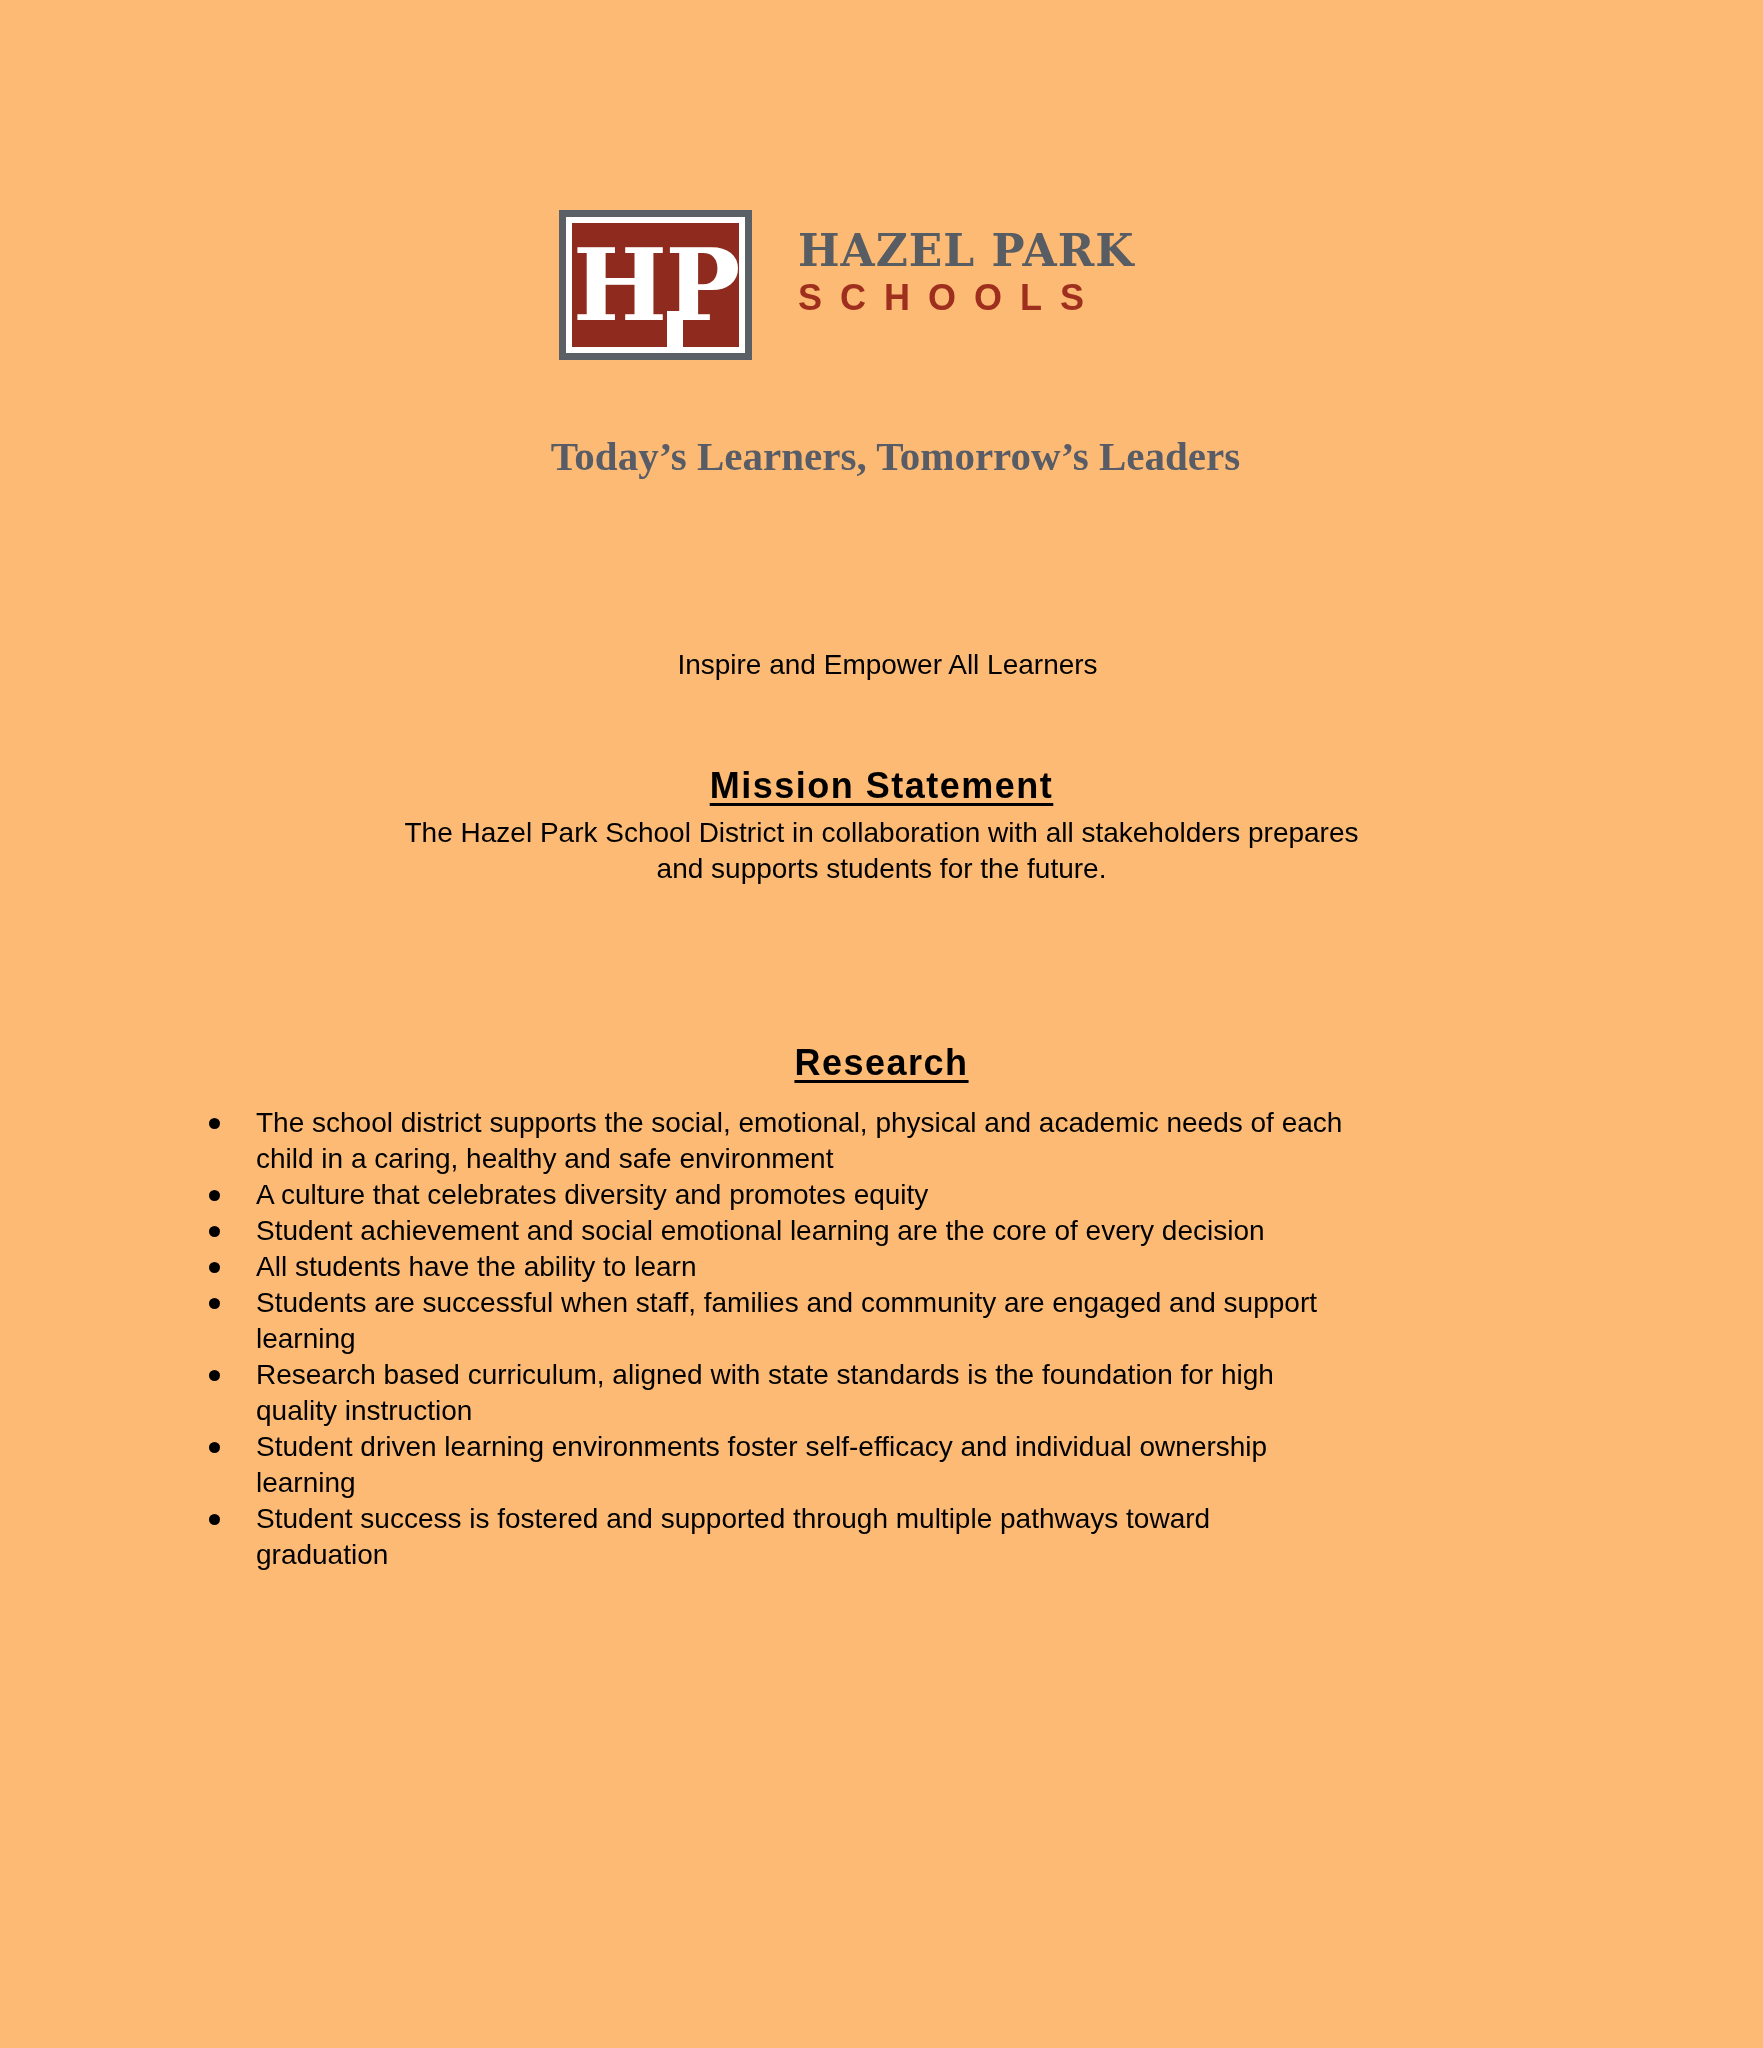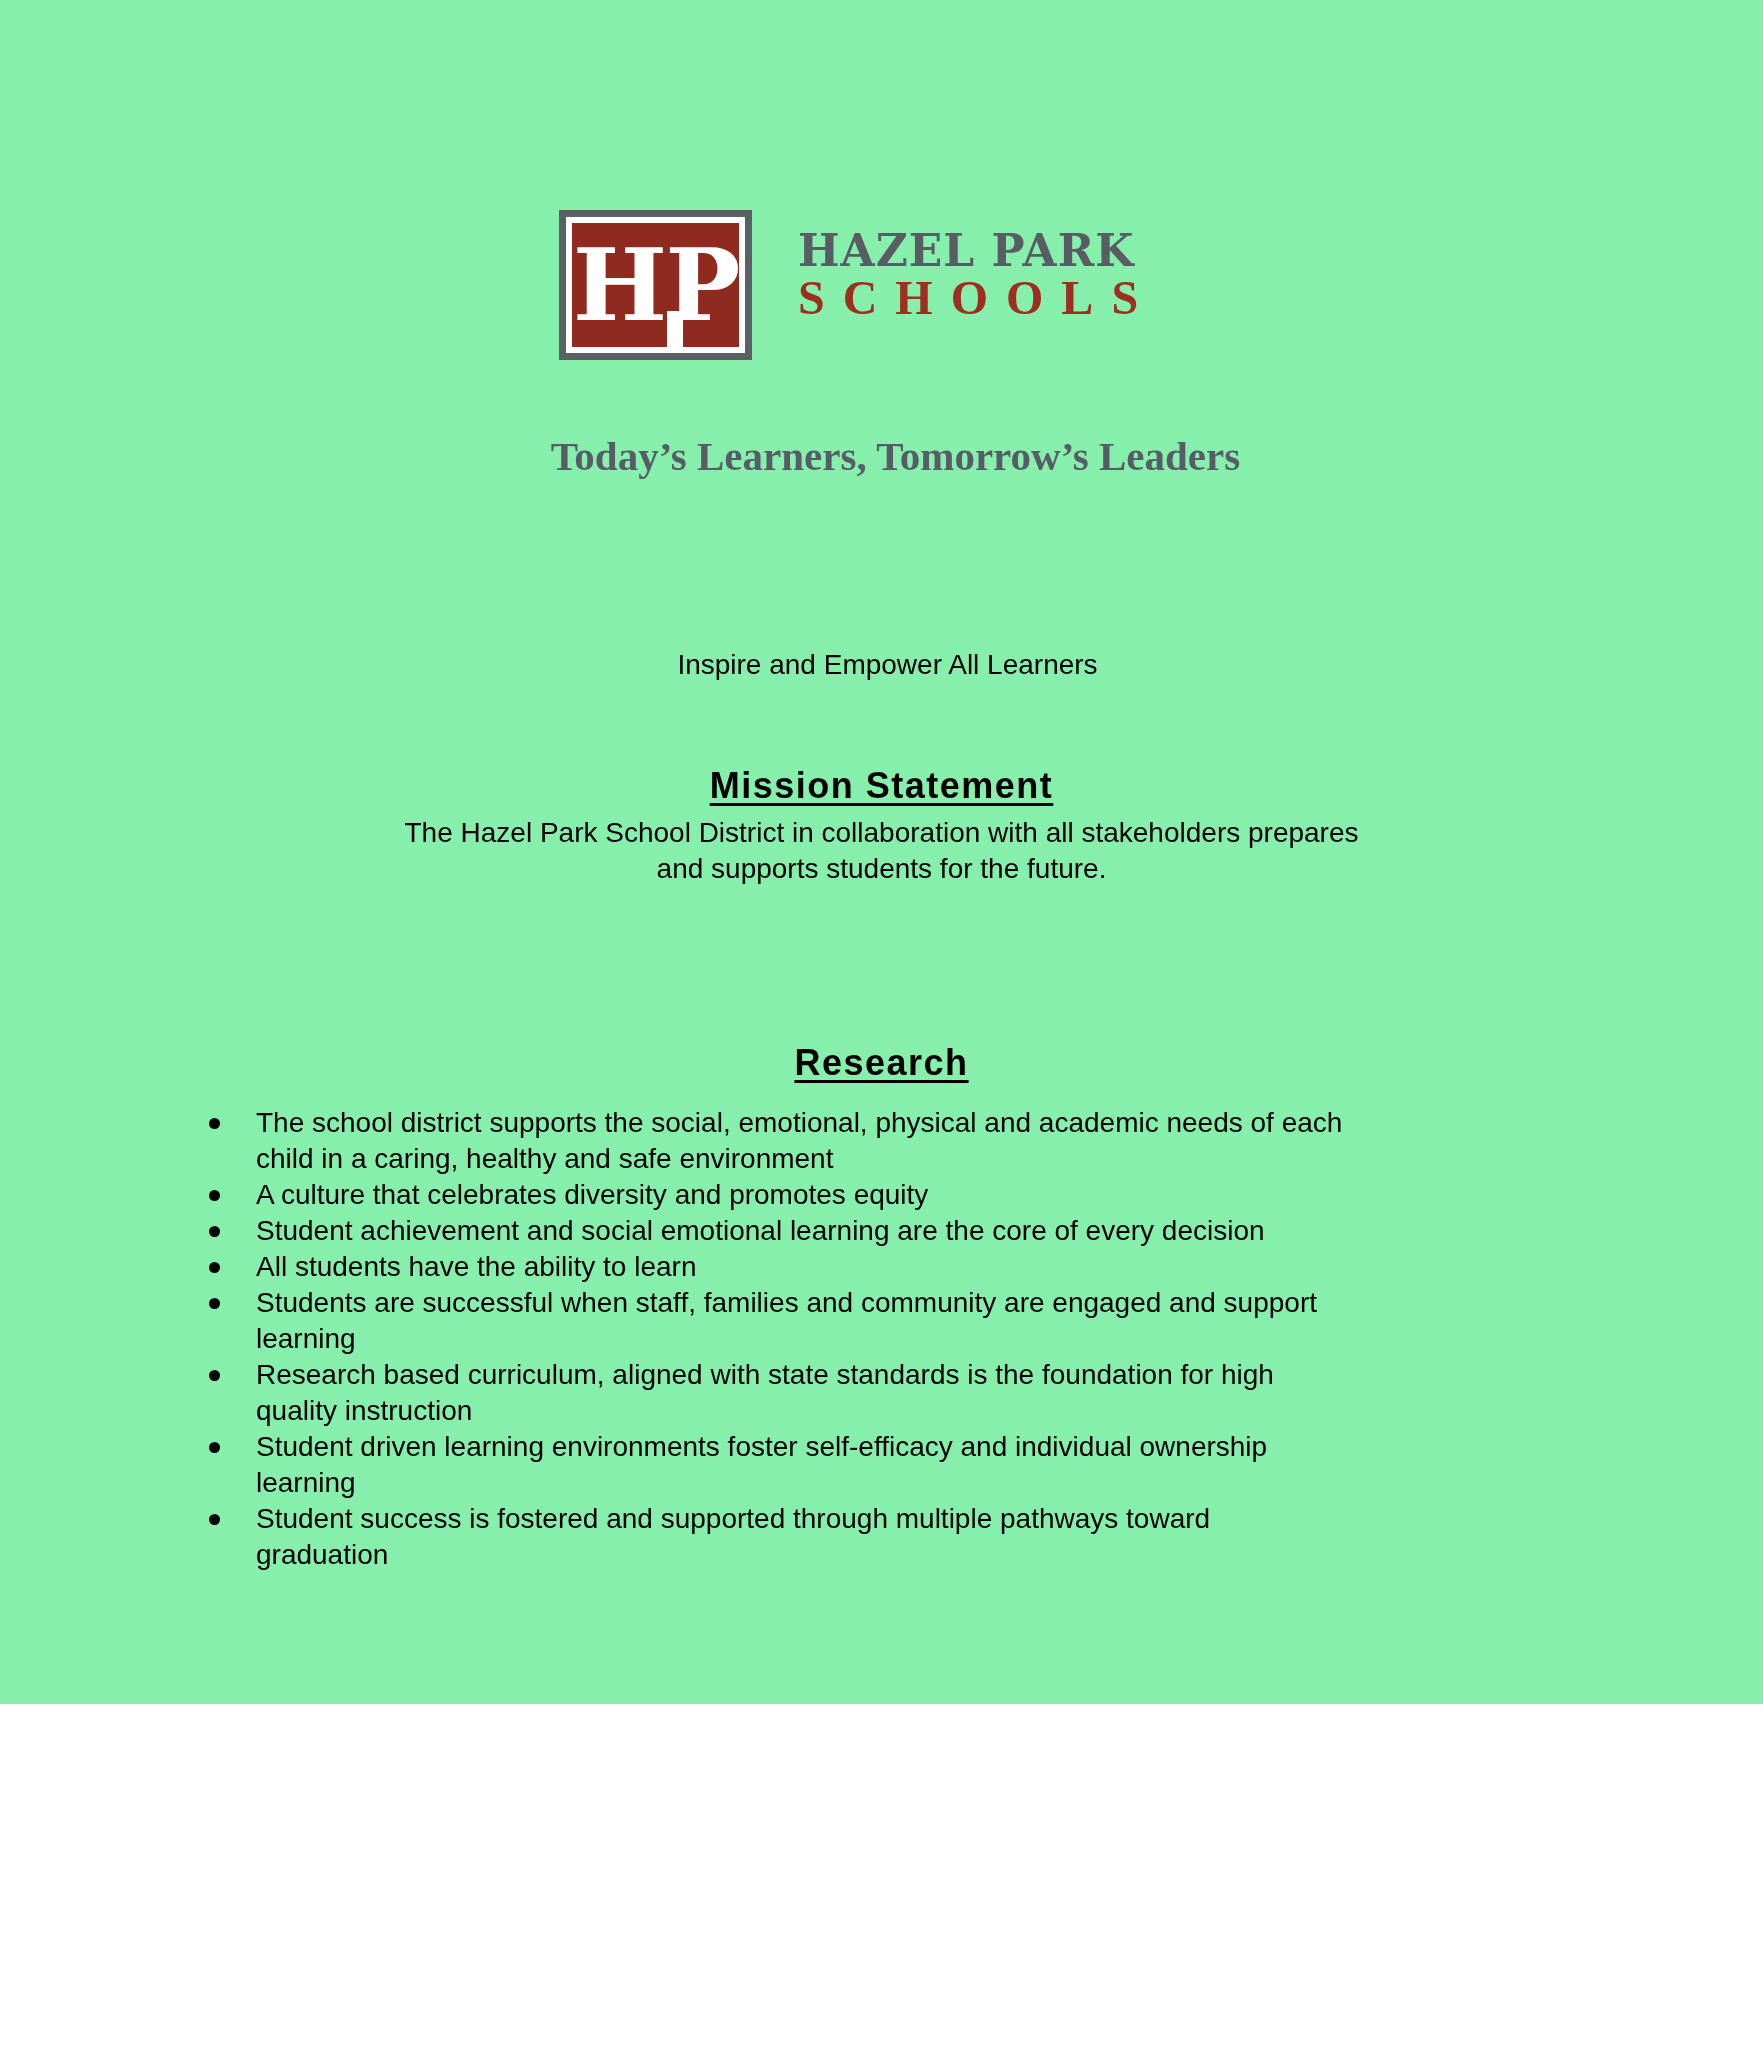--- a/index.html
+++ b/index.html
@@ -1,20 +1,20 @@
 <!DOCTYPE html>
 <html><head>
 <meta charset="utf-8">
 <style>
   html, body { margin: 0; padding: 0; background: #ffffff; }
   .page {
     position: relative;
     width: 1763px;
-    height: 1704px;
-    background: #86efac;
+    height: 2048px;
+    background: #fdba74;
     overflow: hidden;
     font-family: "Liberation Sans", sans-serif;
     color: #000000;
   }
 
   
   .logo-group {
     position: absolute;
     left: 559px;
     top: 210px;
@@ -64,23 +64,23 @@
   .logo-name {
     font-family: "DejaVu Serif", serif;
     font-weight: bold;
     font-size: 44px;
     line-height: 48px;
     letter-spacing: 1px;
     color: #585C63;
     white-space: nowrap;
   }
   .logo-sub {
-    font-family: Liberation Serif, serif;
-    font-weight: bold;
-    font-size: 48px;
+    font-family: Liberation Sans, sans-serif;
+    font-weight: bold;
+    font-size: 36px;
     line-height: 46px;
     letter-spacing: 18px;
     color: #9E2E1D;
     white-space: nowrap;
   }
 
   
   .tagline {
     position: absolute;
     left: 0; right: 0;

